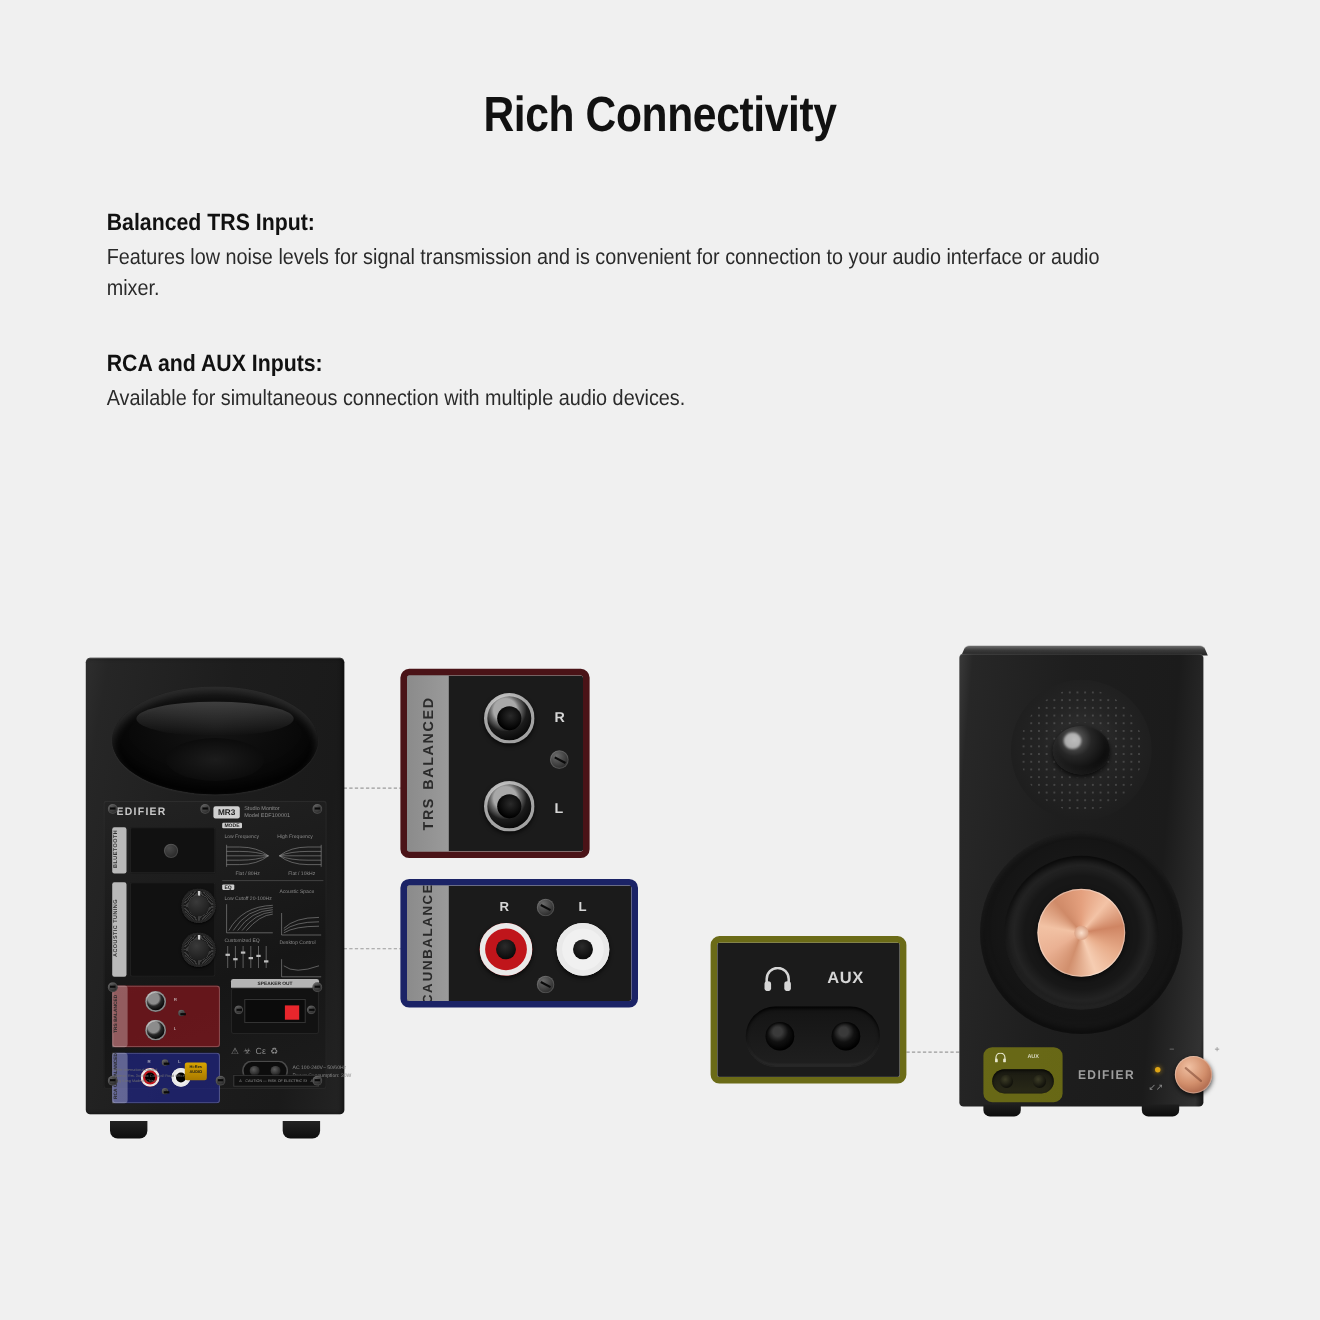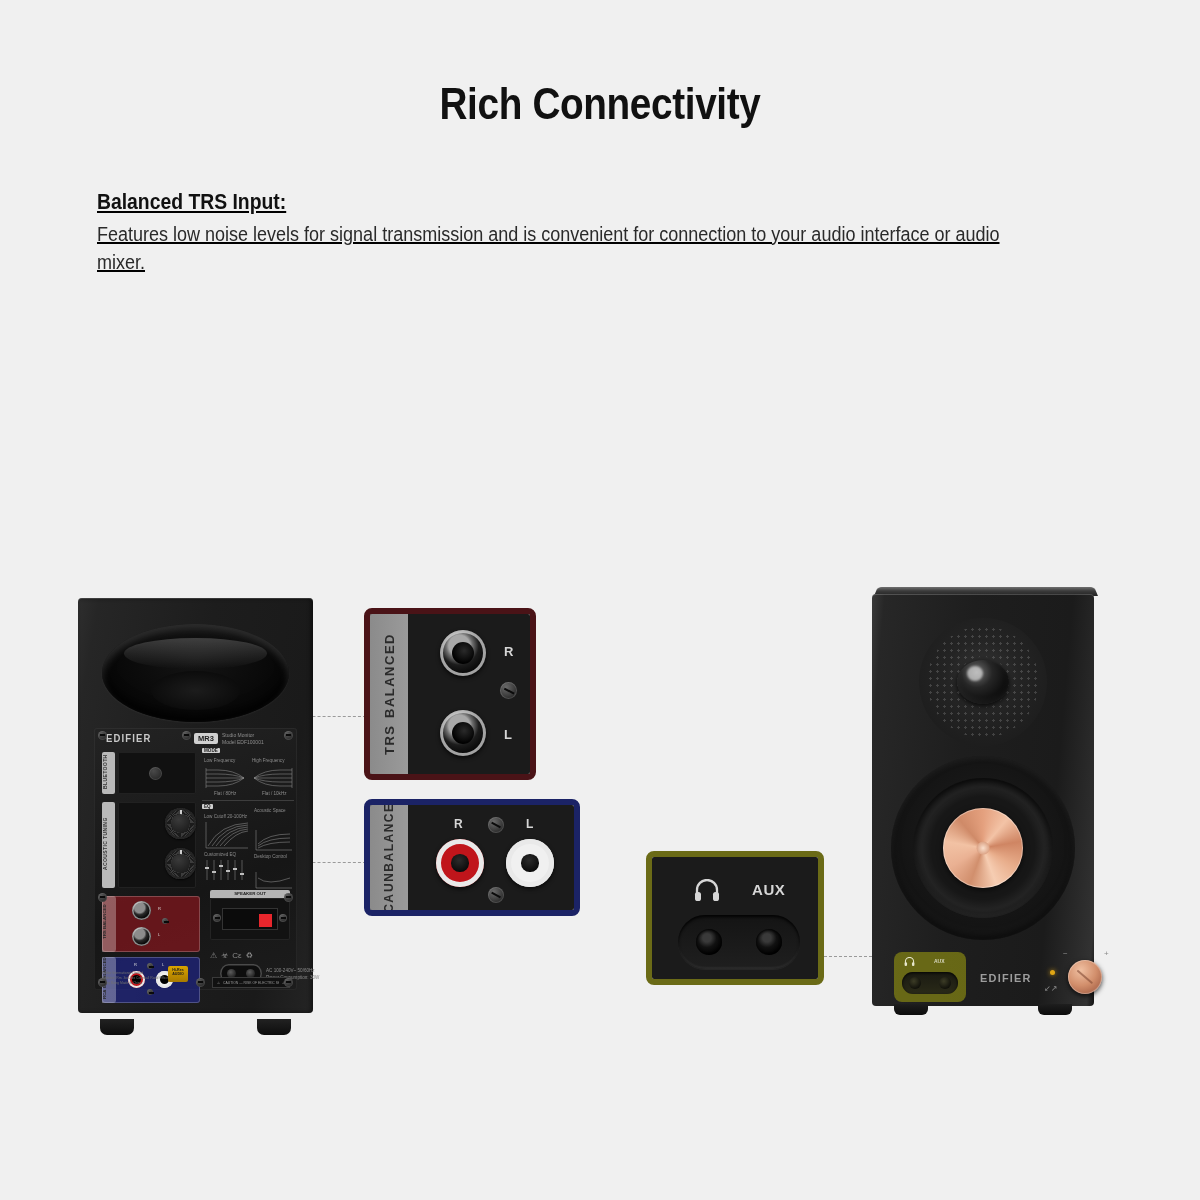--- a/index.html
+++ b/index.html
@@ -12,21 +12,21 @@
   #page { position: relative; width: 1200px; height: 1200px; background: #f0f0f0; }
 
   
   .title {
     position: absolute; top: 78px; left: 0; width: 1200px;
     text-align: center;
     font-size: 45px; font-weight: bold; color: #111;
     letter-spacing: -0.4px;
     transform: scaleX(0.86); transform-origin: 50% 50%;
   }
-  .feat { position: absolute; left: 97px; width: 960px; text-decoration: underline; }
+  .feat { position: absolute; left: 97px; width: 960px; }
   .feat-h {
     font-size: 21.5px; font-weight: bold; color: #111;
     transform: scaleX(0.9); transform-origin: 0 50%;
     margin-bottom: 5px;
   }
   .feat-b {
     font-size: 20px; color: #2a2a2a; line-height: 1.42;
     transform: scaleX(0.9); transform-origin: 0 50%;
     width: 1060px;
   }
@@ -372,20 +372,24 @@
 </head>
 <body>
 
 <div id="page">
 
   <div class="title">Rich Connectivity</div>
 
   <div class="feat" id="f1">
     <div class="feat-h">Balanced TRS Input:</div>
     <div class="feat-b">Features low noise levels for signal transmission and is convenient for connection to your audio interface or audio mixer.</div>
+  </div>
+  <div class="feat" id="f2">
+    <div class="feat-h">RCA and AUX Inputs:</div>
+    <div class="feat-b">Available for simultaneous connection with multiple audio devices.</div>
   </div>
 
   <div class="leader" style="left:176px; top:716px; width:190px;"></div>
   <div class="leader-v" style="left:176px; top:716px; height:147px;"></div>
   <div class="leader" style="left:176px; top:862px; width:190px;"></div>
   <div class="leader-v" style="left:320px; top:862px; height:0px;"></div>
   <div class="leader" style="left:824px; top:956px; width:78px;"></div>
 
   <div id="left-speaker">
     <div class="ls-body noise"></div>

